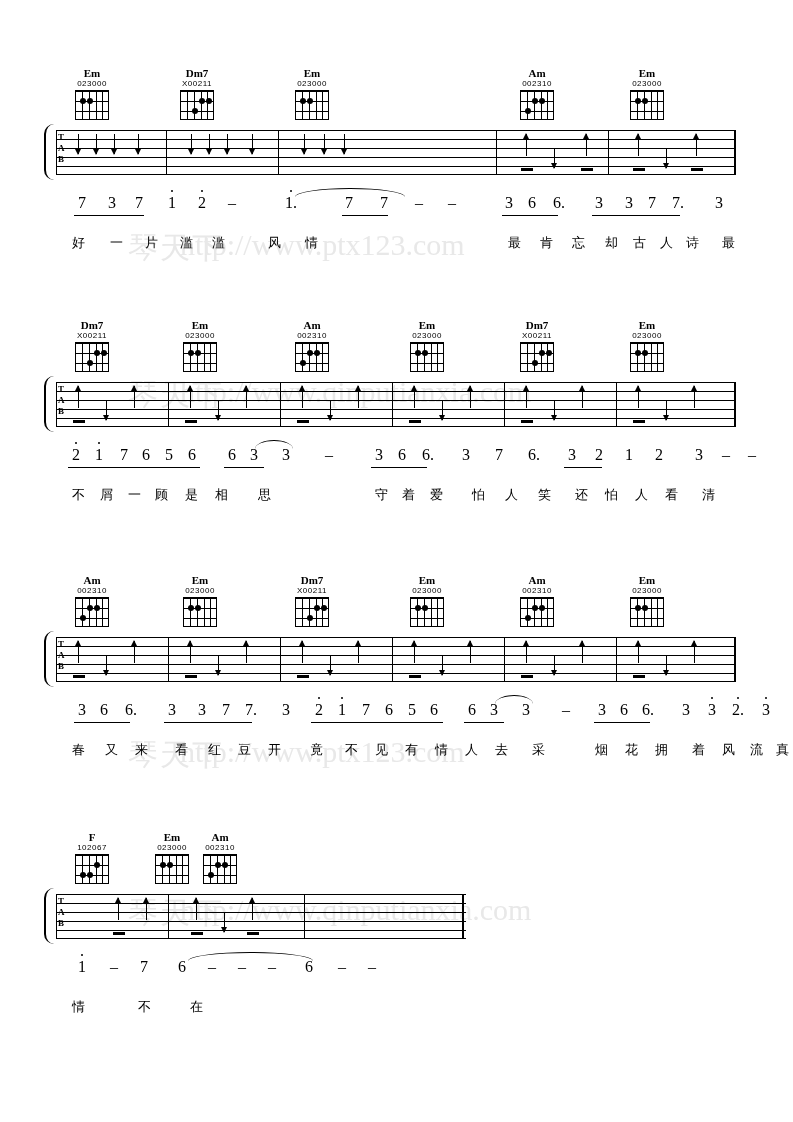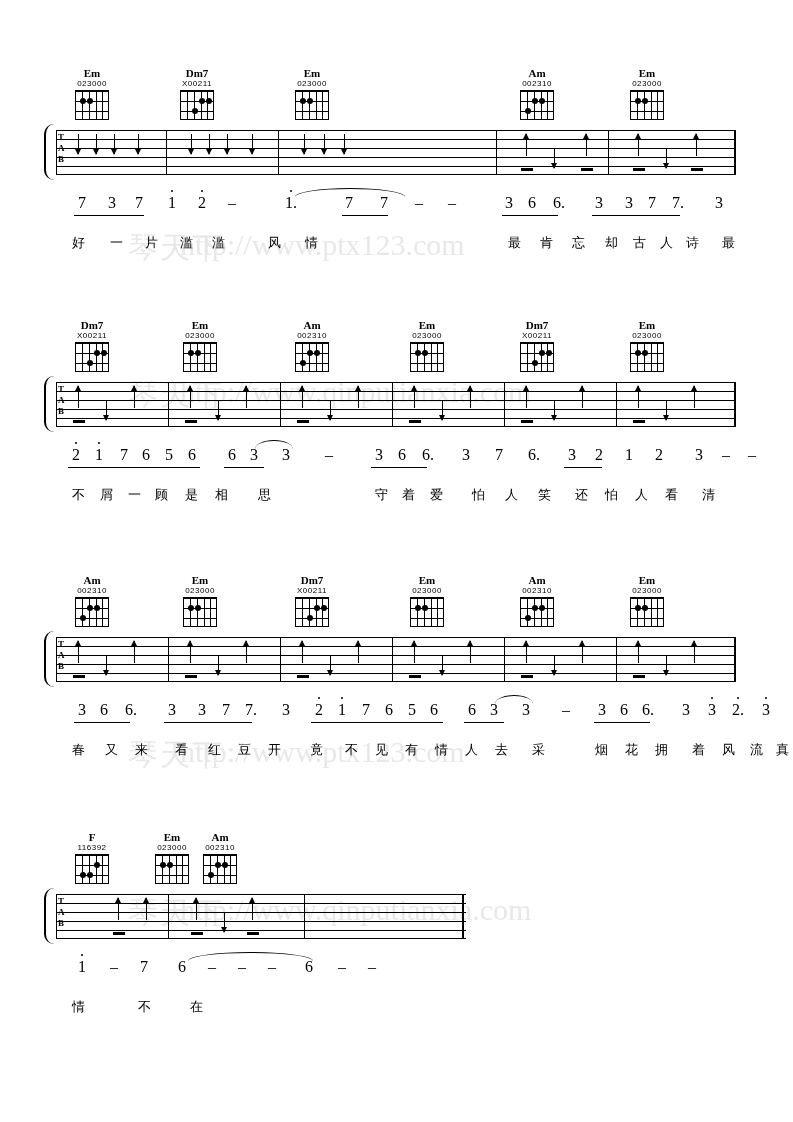--- a/index.html
+++ b/index.html
@@ -786,21 +786,21 @@
       <div class="ly" style="left:750px;">流</div>
       <div class="ly" style="left:776px;">真</div>
     </div>
   </div>
 
   <div class="system" style="top:832px;">
 
     <div class="chords">
       <div class="chord" style="left:70px;top:0;width:44px;">
         <div class="cname">F</div>
-        <div class="cfing">116392</div>
+        <div class="cfing">102067</div>
         <div class="grid">
           <div class="vline" style="left:6px;"></div>
             <div class="vline" style="left:13px;"></div>
           <div class="vline" style="left:20px;"></div>
             <div class="vline" style="left:26px;"></div>
           <div class="hline" style="top:9px;"></div>
             <div class="hline" style="top:19px;"></div>
           <div class="dot" style="left:18px;top:6px;"></div>
             <div class="dot" style="left:11px;top:16px;"></div>
           <div class="dot" style="left:4px;top:16px;"></div>

